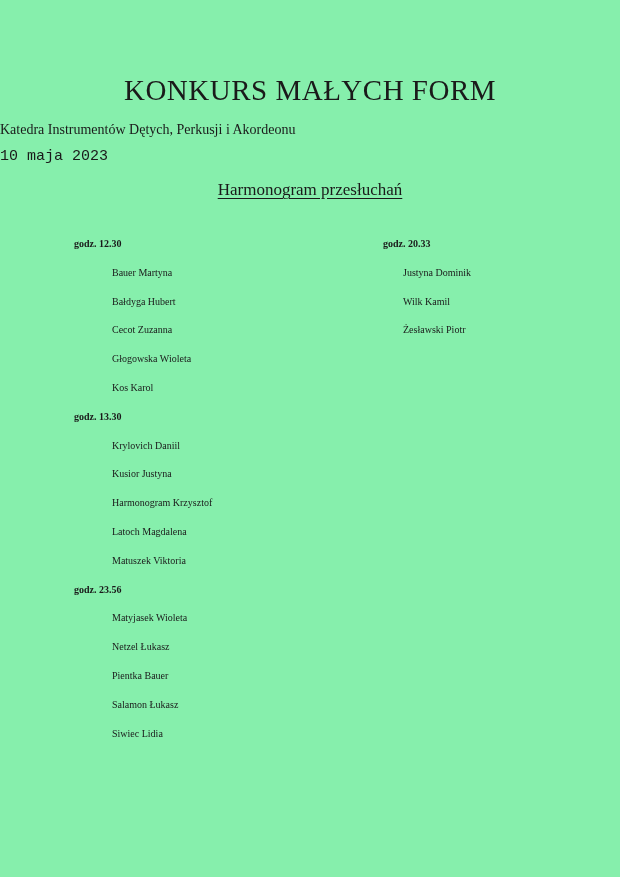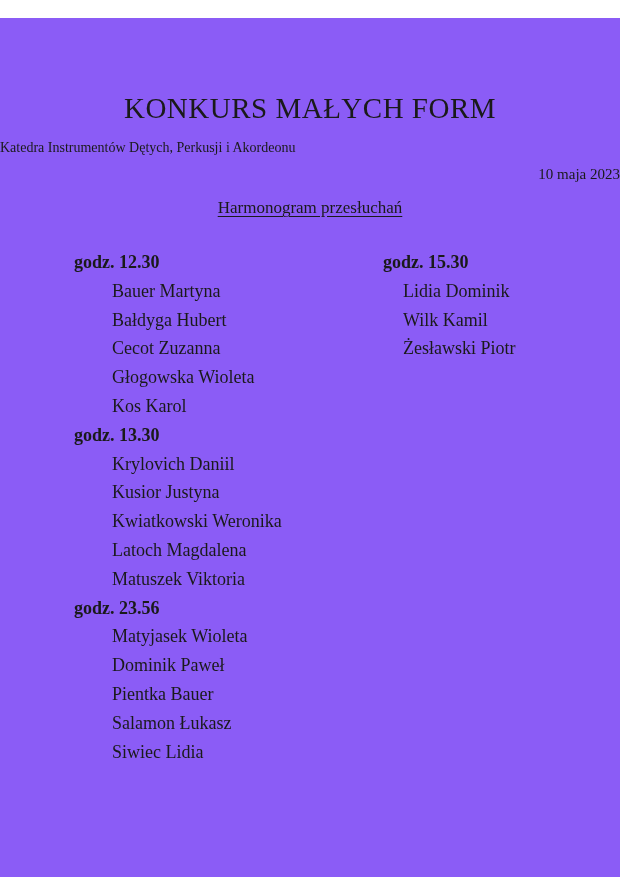--- a/index.html
+++ b/index.html
@@ -11,22 +11,21 @@
     width: 620px;
     height: 877px;
     position: relative;
     overflow: hidden;
     font-family: "Liberation Serif", "DejaVu Serif", serif;
     color: #1a1a1a;
   }
   .page {
     position: absolute;
     inset: 0;
-    background: #8b5cf6;
-    margin-top: 18px;
+    background: #86efac;
   }
   .doc-title {
     position: absolute;
     top: 74px;
     left: 0;
     width: 620px;
     text-align: center;
     font-size: 29px;
     letter-spacing: 0.5px;
     white-space: nowrap;
@@ -38,39 +37,40 @@
     width: 620px;
     text-align: left;
     font-size: 14px;
     white-space: nowrap;
   }
   .doc-date {
     position: absolute;
     top: 148px;
     left: 0;
     width: 620px;
-    text-align: right;
+    text-align: left;
     font-size: 15px;
     white-space: nowrap;
+    font-family: Liberation Mono, monospace;
   }
   .doc-heading {
     position: absolute;
     top: 180px;
     left: 0;
     width: 620px;
     text-align: center;
     font-size: 17px;
     text-decoration: underline;
     text-underline-offset: 3px;
     white-space: nowrap;
   }
   .schedule-col {
     position: absolute;
     top: 230px;
-    font-size: 18px;
+    font-size: 10px;
     line-height: 28.8px;
     white-space: nowrap;
   }
   .col-left  { left: 74px;  width: 300px; }
   .col-right { left: 383px; width: 220px; }
   .time-label {
     font-weight: bold;
   }
   .col-left .participant-name  { margin-left: 38px; }
   .col-right .participant-name { margin-left: 20px; }
@@ -94,36 +94,36 @@
         <div class="participant-name">Bauer Martyna</div>
         <div class="participant-name">Bałdyga Hubert</div>
         <div class="participant-name">Cecot Zuzanna</div>
         <div class="participant-name">Głogowska Wioleta</div>
         <div class="participant-name">Kos Karol</div>
       </div>
       <div class="section">
         <div class="time-label">godz. 13.30</div>
         <div class="participant-name">Krylovich Daniil</div>
         <div class="participant-name">Kusior Justyna</div>
-        <div class="participant-name">Kwiatkowski Weronika</div>
+        <div class="participant-name">Harmonogram Krzysztof</div>
         <div class="participant-name">Latoch Magdalena</div>
         <div class="participant-name">Matuszek Viktoria</div>
       </div>
       <div class="section">
         <div class="time-label">godz. 23.56</div>
         <div class="participant-name">Matyjasek Wioleta</div>
-        <div class="participant-name">Dominik Paweł</div>
+        <div class="participant-name">Netzel Łukasz</div>
         <div class="participant-name">Pientka Bauer</div>
         <div class="participant-name">Salamon Łukasz</div>
         <div class="participant-name">Siwiec Lidia</div>
       </div>
     </div>
 
   <div class="schedule-col col-right">
       <div class="section">
-        <div class="time-label">godz. 15.30</div>
-        <div class="participant-name">Lidia Dominik</div>
+        <div class="time-label">godz. 20.33</div>
+        <div class="participant-name">Justyna Dominik</div>
         <div class="participant-name">Wilk Kamil</div>
         <div class="participant-name">Żesławski Piotr</div>
       </div>
     </div>
 
 </div>
 
 </body></html>

